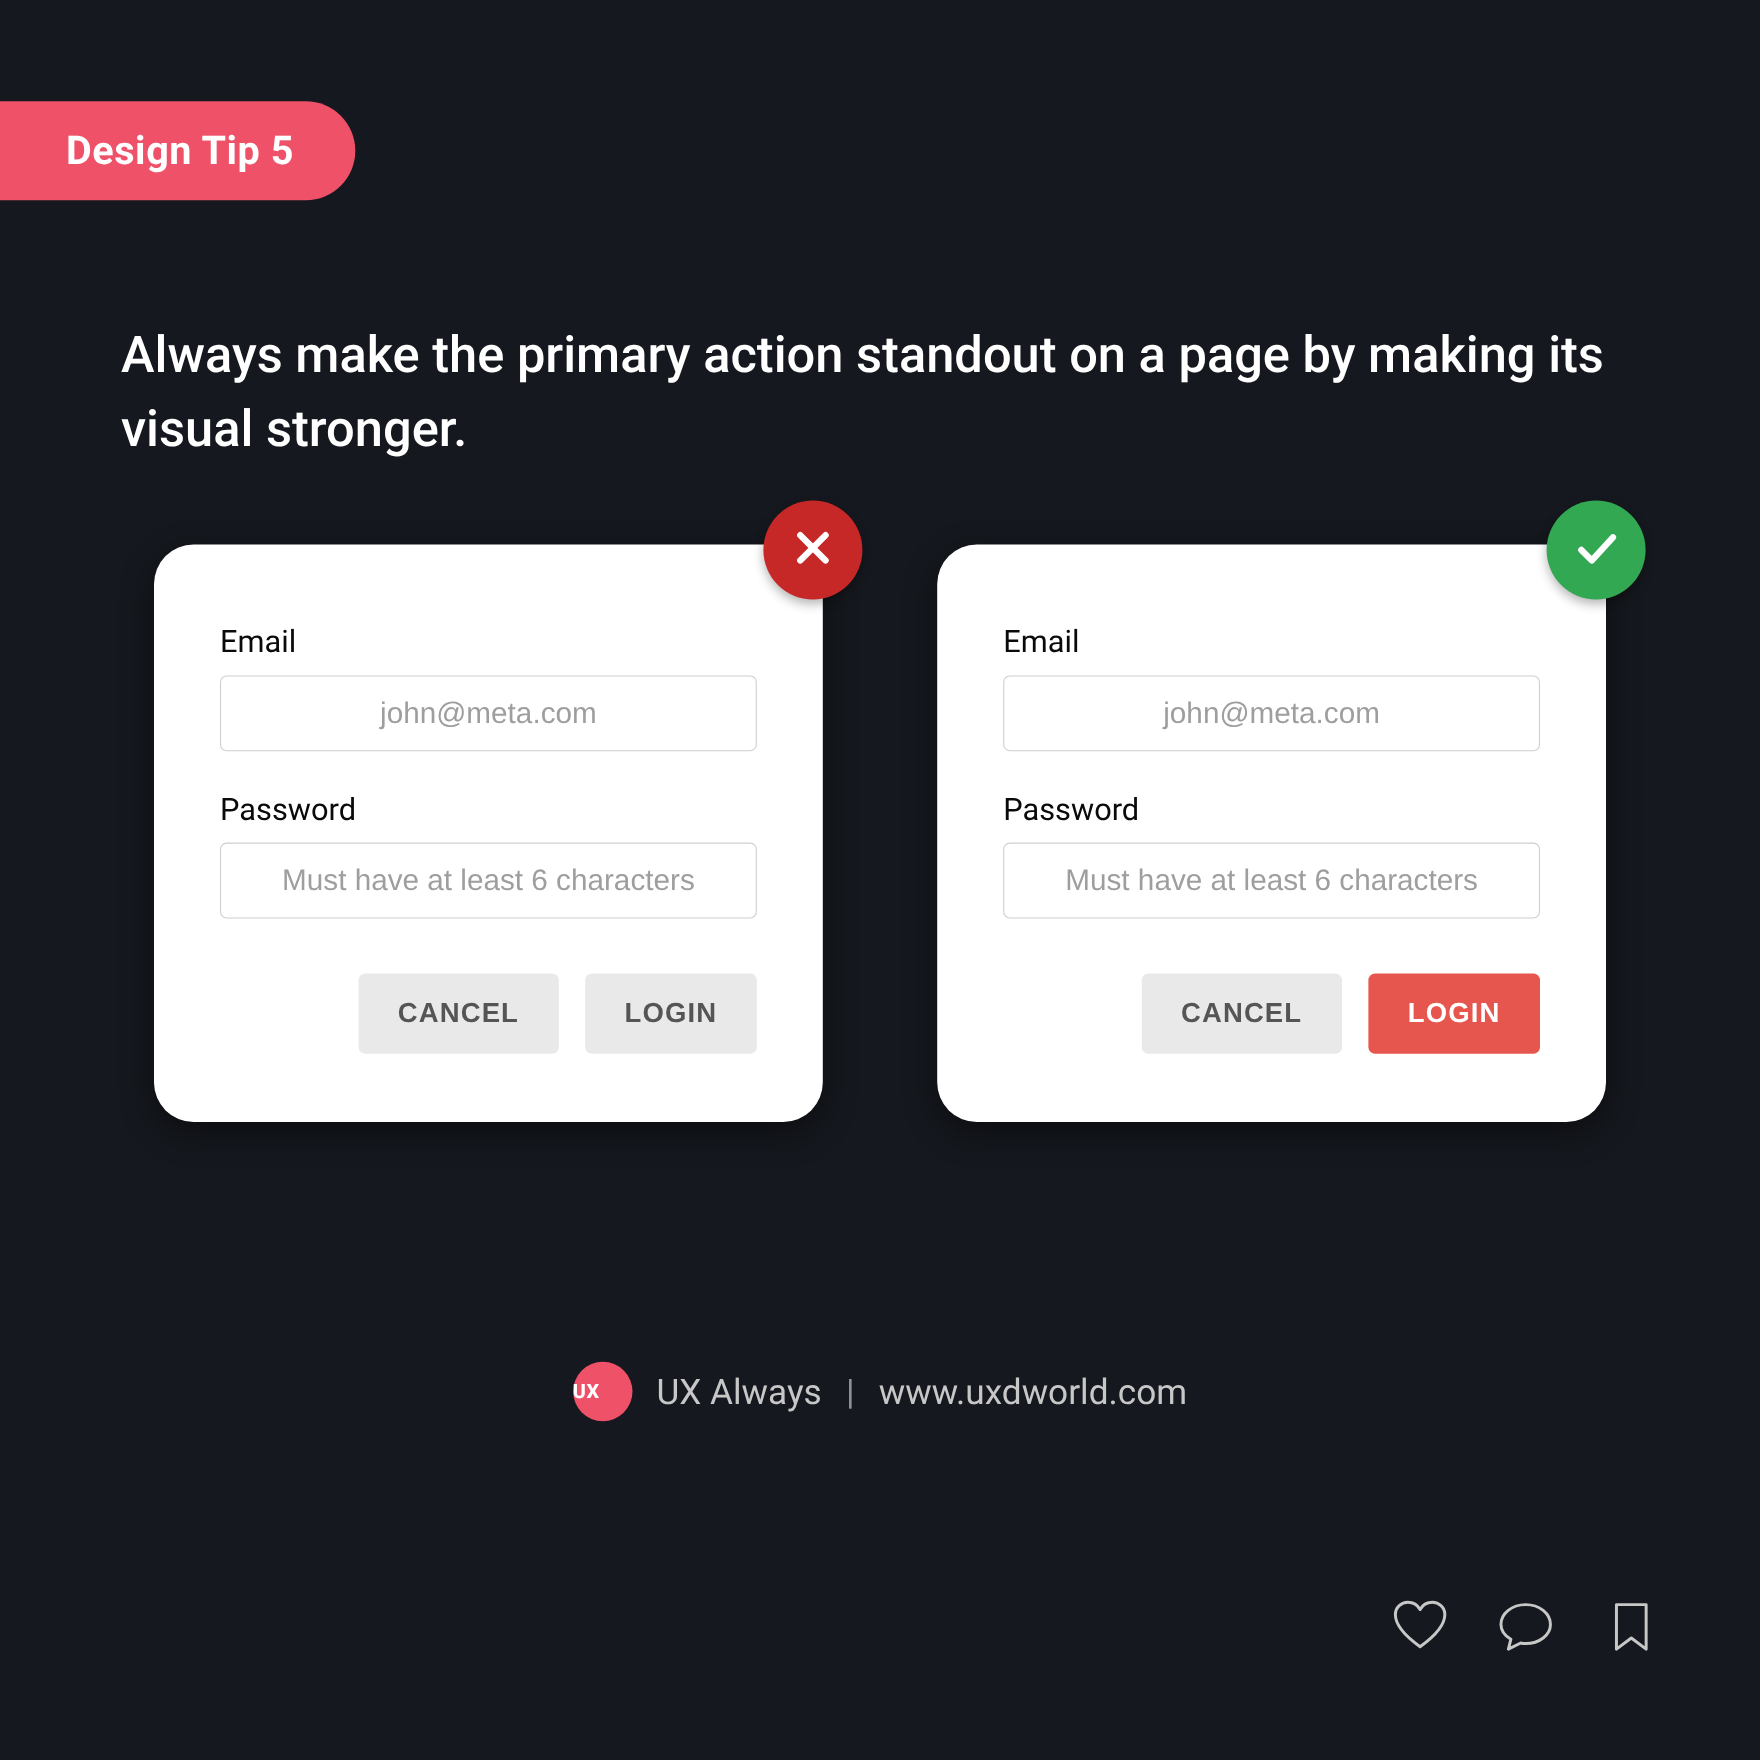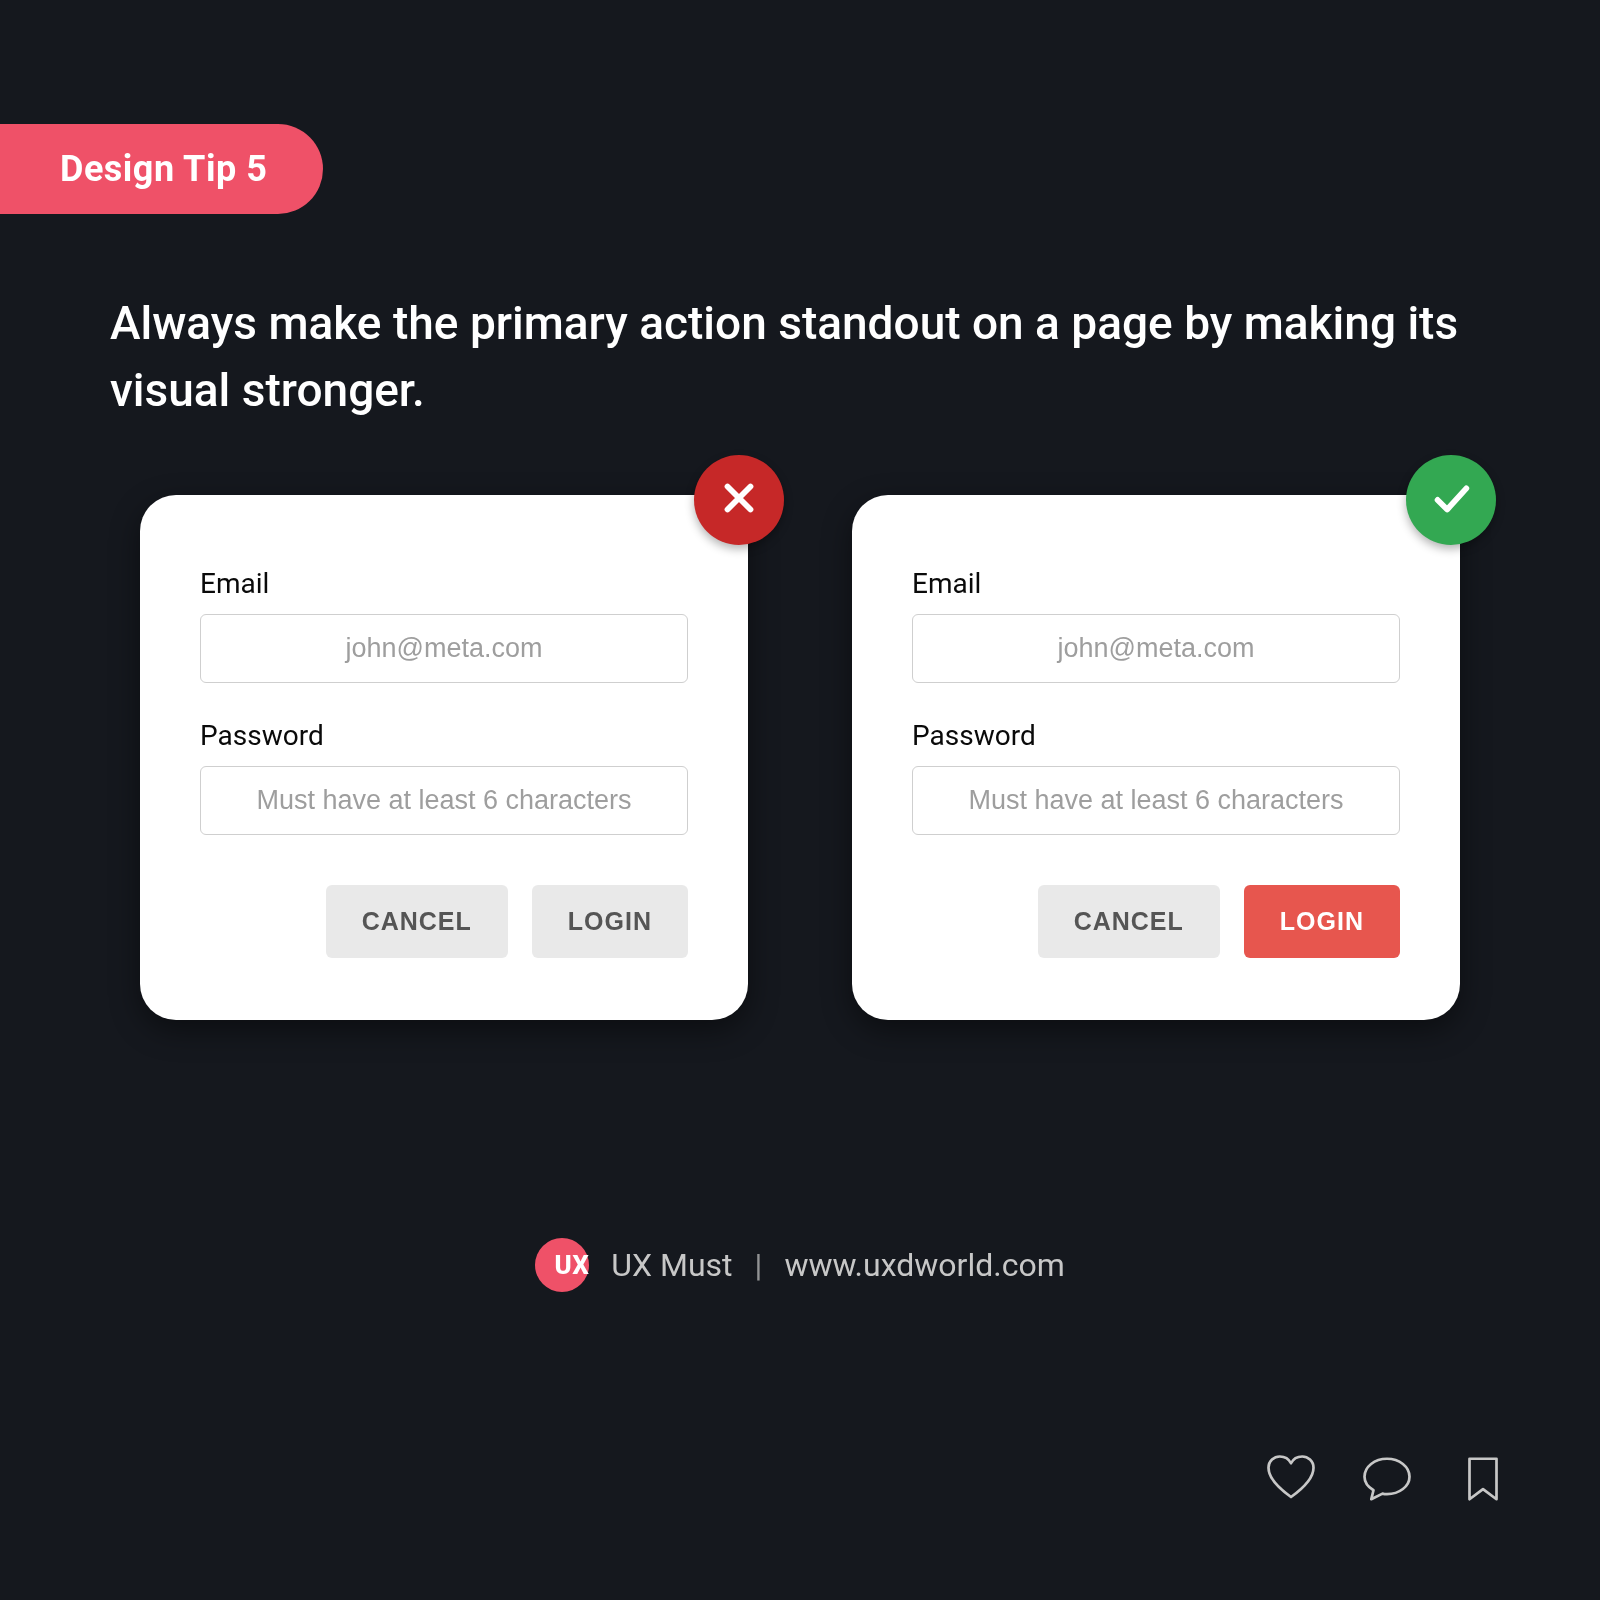--- a/index.html
+++ b/index.html
@@ -21,21 +21,21 @@
     width:1600px;height:1600px;
     background:var(--bg);
     font-family:-apple-system,BlinkMacSystemFont,"Segoe UI",Roboto,Helvetica,Arial,sans-serif;
     position:relative;
     overflow:hidden;
   }
 
   
   .tag{
     position:absolute;
-    left:0; top:124px;
+    left:0; top:92px;
     background:var(--pink);
     color:#fff;
     font-weight:700;
     font-size:36px;
     letter-spacing:.5px;
     padding:24px 56px 24px 60px;
     border-top-right-radius:50px;
     border-bottom-right-radius:50px;
   }
 
@@ -119,22 +119,22 @@
     position:absolute;
     left:0;right:0;top:1238px;
     display:flex;align-items:center;justify-content:center;
     gap:22px;
     color:var(--foot-text);
     font-size:32px;
   }
   .credit .logo{
     width:54px;height:54px;border-radius:50%;
     background:var(--pink);
-    display:flex;align-items:center;justify-content:flex-end;
-    color:#fff;font-weight:800;font-size:26px;letter-spacing:.5px;
+    display:flex;align-items:center;justify-content:flex-start;
+    color:#fff;font-weight:800;font-size:18px;letter-spacing:.5px;
   }
   .credit .sep{opacity:.7;}
 
   
   .social{
     position:absolute;
     right:90px; bottom:90px;
     display:flex; gap:42px;
   }
   .social .icon{
@@ -202,21 +202,21 @@
       <button class="btn accent">LOGIN</button>
     </div>
   </div>
 
 </div>
 
 <div class="credit">
   <div class="logo">
     <span>UX</span>
   </div>
-  <span>UX Must</span>
+  <span>UX Always</span>
   <span class="sep">|</span>
   <span>www.uxdworld.com</span>
 </div>
 
 <div class="social">
   <span>
     <svg class="icon" viewBox="0 0 48 48">
         <path d="M24 40 C 10 30, 4 22, 4 14 C 4 8, 9 4, 14 4 C 18 4, 22 6, 24 10 C 26 6, 30 4, 34 4 C 39 4, 44 8, 44 14 C 44 22, 38 30, 24 40 Z"></path>
       </svg>
   </span>

